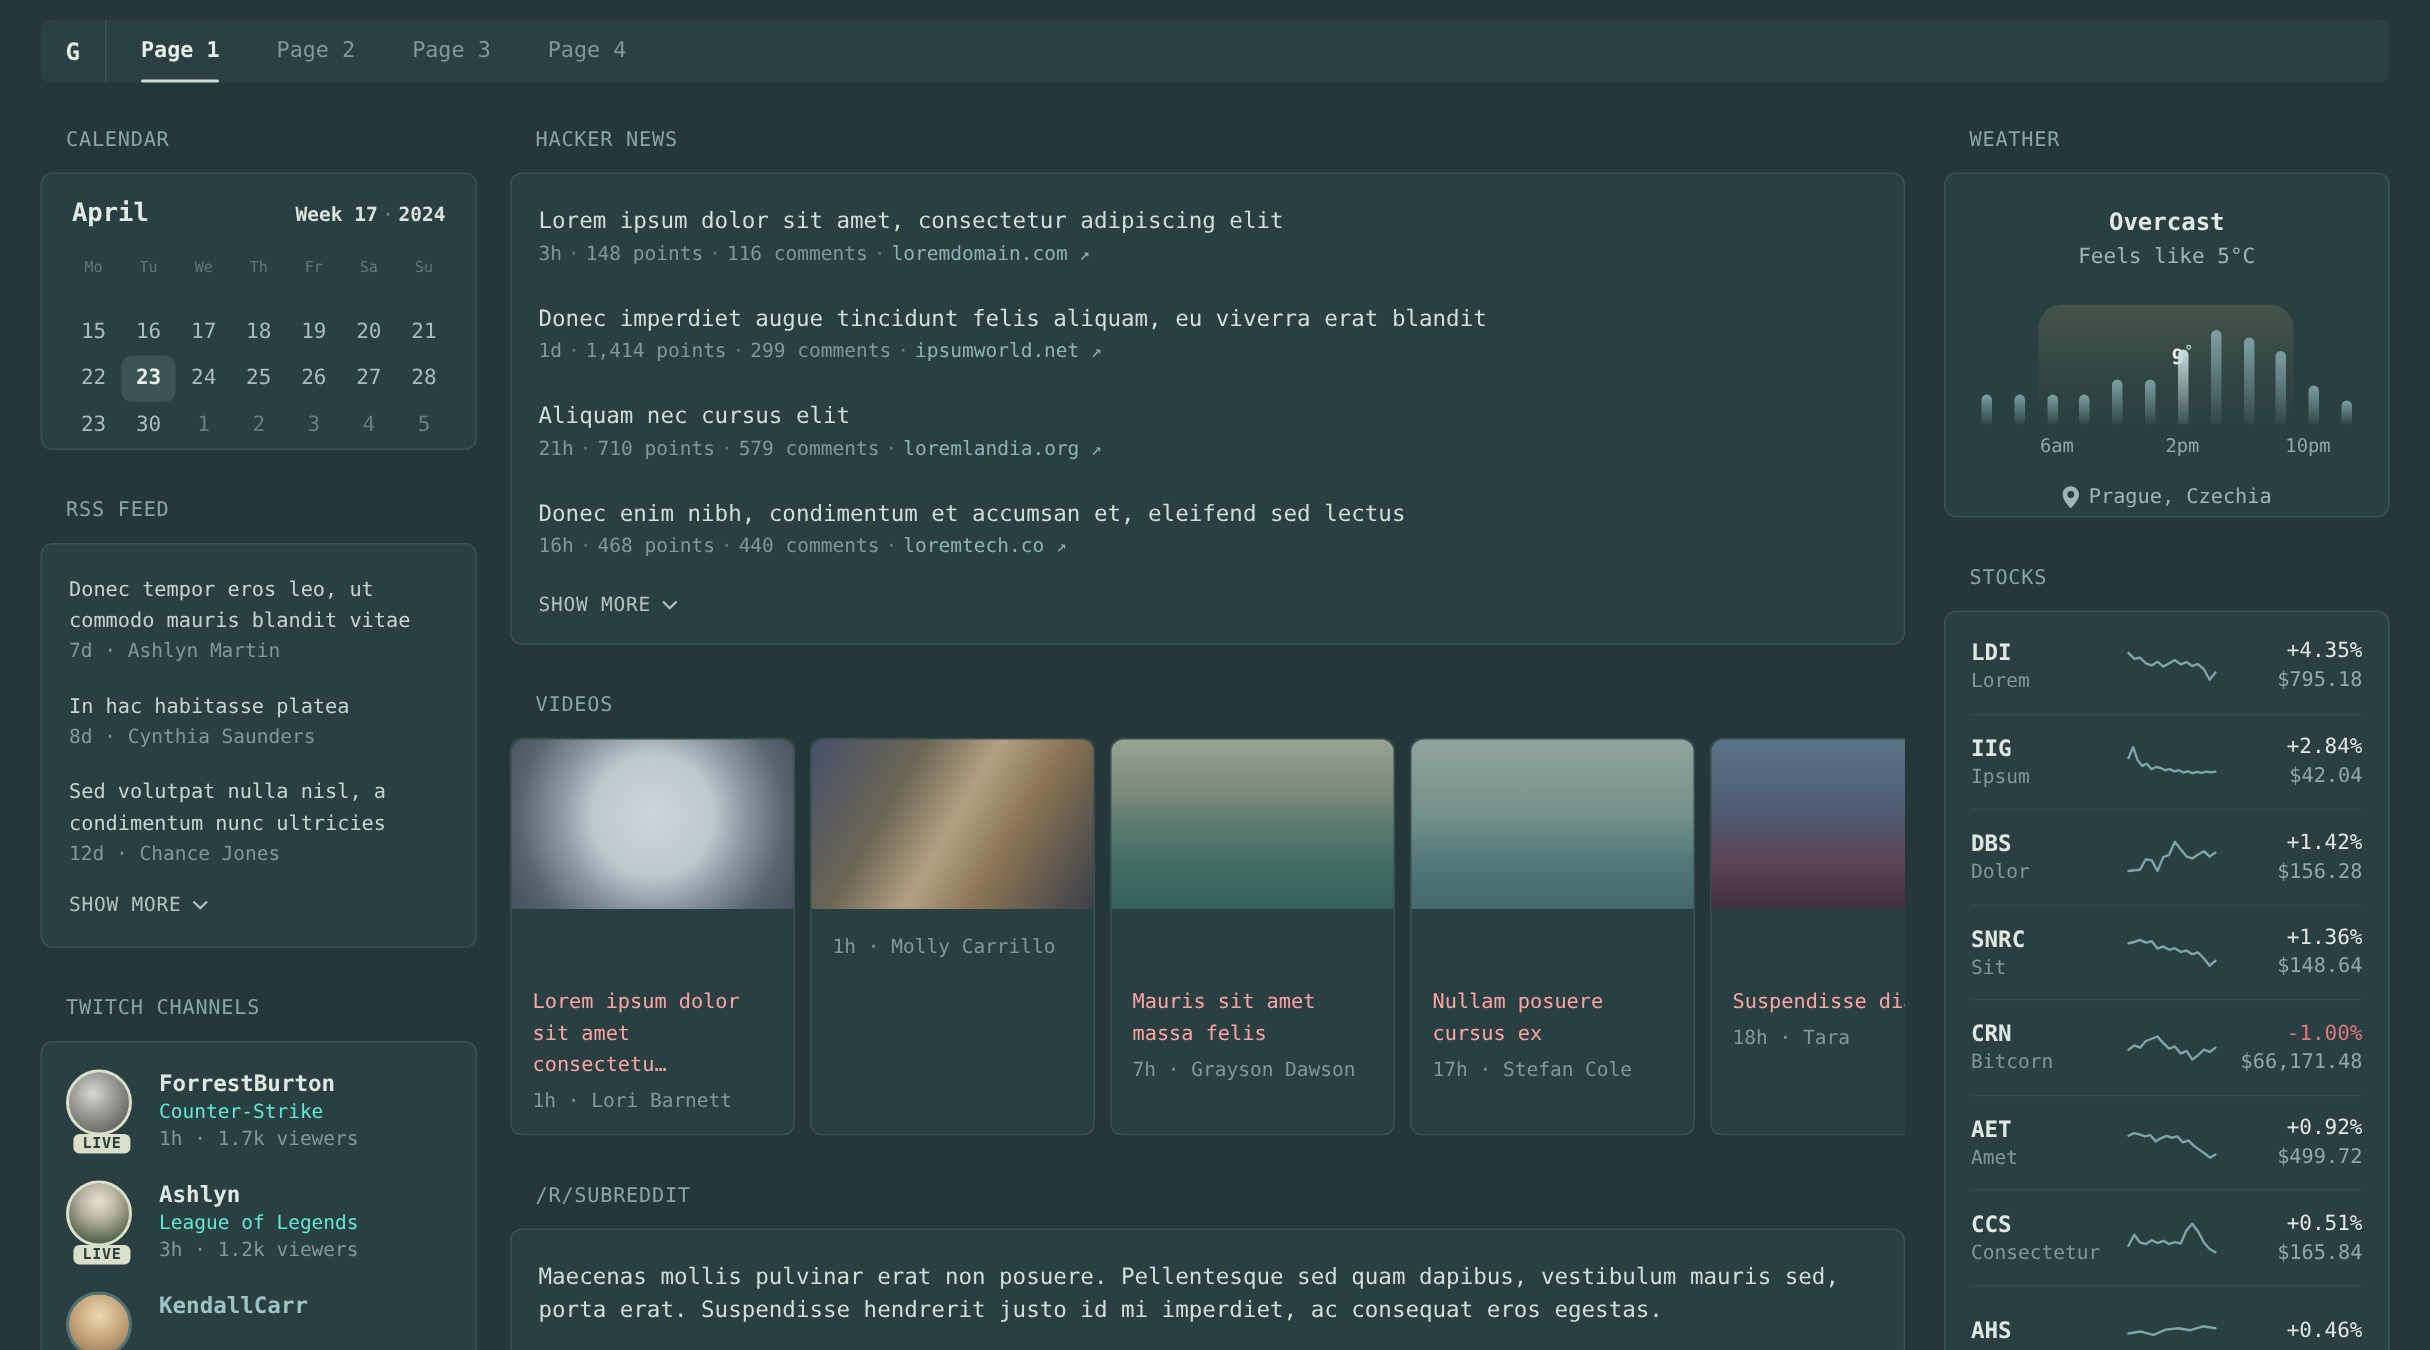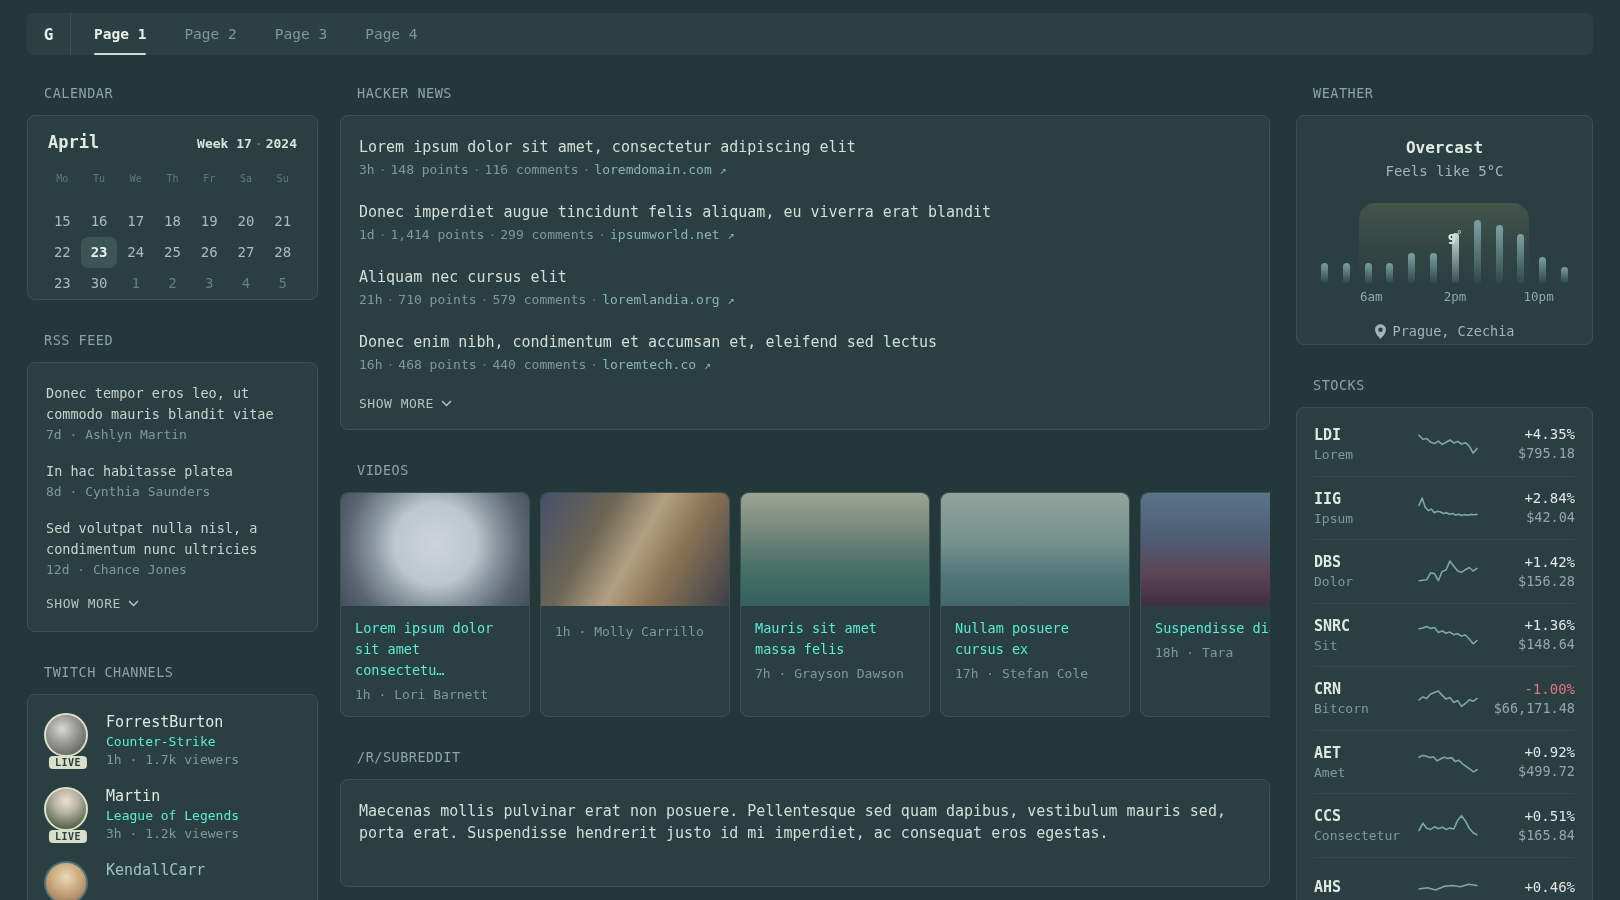--- a/index.html
+++ b/index.html
@@ -85,21 +85,21 @@
   }
   .tw-row--offline .tw-avatar { border-color:#4f7476; }
   .tw-row:nth-child(1) .tw-avatar { background:radial-gradient(circle at 40% 35%, #d8d8d4 0%, #9a9a96 40%, #4a4a48 100%); }
   .tw-row:nth-child(2) .tw-avatar { background:radial-gradient(circle at 50% 30%, #e8e2d4 0%, #b9b3a2 35%, #5d6b52 75%, #3c4a3e 100%); }
   .tw-row:nth-child(3) .tw-avatar { background:radial-gradient(circle at 50% 35%, #ead9b6 0%, #caa97e 45%, #8a6a4e 100%); }
   .tw-live {
     position:absolute; left:50%; transform:translateX(-50%); bottom:-2px;
     background:#d9dfc8; color:#2a3e40; font-size:10px; font-weight:bold;
     padding:1px 6px; border-radius:4px; letter-spacing:0.5px;
   }
-  .tw-name { font-size:15px; font-weight:normal; color:#e0e8e2; }
+  .tw-name { font-size:15px; font-weight:bold; color:#e0e8e2; }
   .tw-row--offline .tw-name { color:#9fc3c5; }
   .tw-cat { font-size:13px; color:#5eead4; margin-top:3px; }
   .tw-meta { font-size:13px; color:#7f999b; margin-top:3px; }
 
   
   .hn-card { padding:20px 18px 18px; }
   .hn-item { margin-bottom:24px; }
   .hn-title { font-size:15px; line-height:22px; color:#d4ded8; cursor:pointer; }
   .meta-line { font-size:13px; color:#7f999b; margin-top:4px; }
   .meta-line .sep { padding:0 4px; color:#617c7e; }
@@ -109,21 +109,21 @@
   
   .video-row { display:flex; gap:10px; overflow:hidden; width:930px; }
   .video-card { flex:0 0 190px; width:190px; cursor:pointer; }
   .thumb { height:113px; border-radius:8px 8px 0 0; }
   .video-card:nth-child(1) .thumb { background:radial-gradient(circle at 50% 45%, #ccd5da 0%, #bcc7ce 36%, #8b97a0 55%, #5a6570 78%, #454f5c 100%); }
   .video-card:nth-child(2) .thumb { background:linear-gradient(120deg, #46506b 0%, #6b6553 30%, #b3a083 50%, #8a7354 68%, #3a4049 100%); }
   .video-card:nth-child(3) .thumb { background:linear-gradient(180deg, #9aa394 0%, #7b8b7c 30%, #57776e 55%, #3e6b62 78%, #35605c 100%); }
   .video-card:nth-child(4) .thumb { background:linear-gradient(180deg, #8fa49b 0%, #74908a 45%, #53787a 72%, #42686b 100%); }
   .video-card:nth-child(5) .thumb { background:linear-gradient(180deg, #5a7389 0%, #4e5d74 40%, #5c4455 72%, #402f3c 100%); }
   .video-body { padding:12px 14px 14px; }
-  .video-title { font-size:13.5px; line-height:21px; color:#5eead4; }
+  .video-title { font-size:13.5px; line-height:21px; color:#fca5a5;margin-top:40px; }
   .video-meta { font-size:13px; color:#7f999b; margin-top:6px; }
 
   
   .w-card { padding:22px 22px 16px; height:230px; }
   .w-cond { text-align:center; font-size:16px; font-weight:bold; color:#e3eae4; }
   .w-feels { text-align:center; font-size:14px; color:#9fb5b7; margin-top:6px; }
   .w-chart-outer { position:relative; margin-top:38px; }
   .w-chart {
     position:relative; height:66px; display:flex; align-items:flex-end;
     justify-content:space-between; padding:0 2px;
@@ -278,21 +278,21 @@
       <div class="tw-cat">Counter-Strike</div>
       <div class="tw-meta">1h · 1.7k viewers</div>
     </div>
   </div>
             <div class="tw-row">
     <div class="tw-avatar-wrap">
       <div class="tw-avatar"></div>
       <span class="tw-live">LIVE</span>
     </div>
     <div>
-      <div class="tw-name">Martin</div>
+      <div class="tw-name">Ashlyn</div>
       <div class="tw-cat">League of Legends</div>
       <div class="tw-meta">3h · 1.2k viewers</div>
     </div>
   </div>
             <div class="tw-row tw-row--offline">
     <div class="tw-avatar-wrap">
       <div class="tw-avatar"></div>
 
     </div>
     <div>

